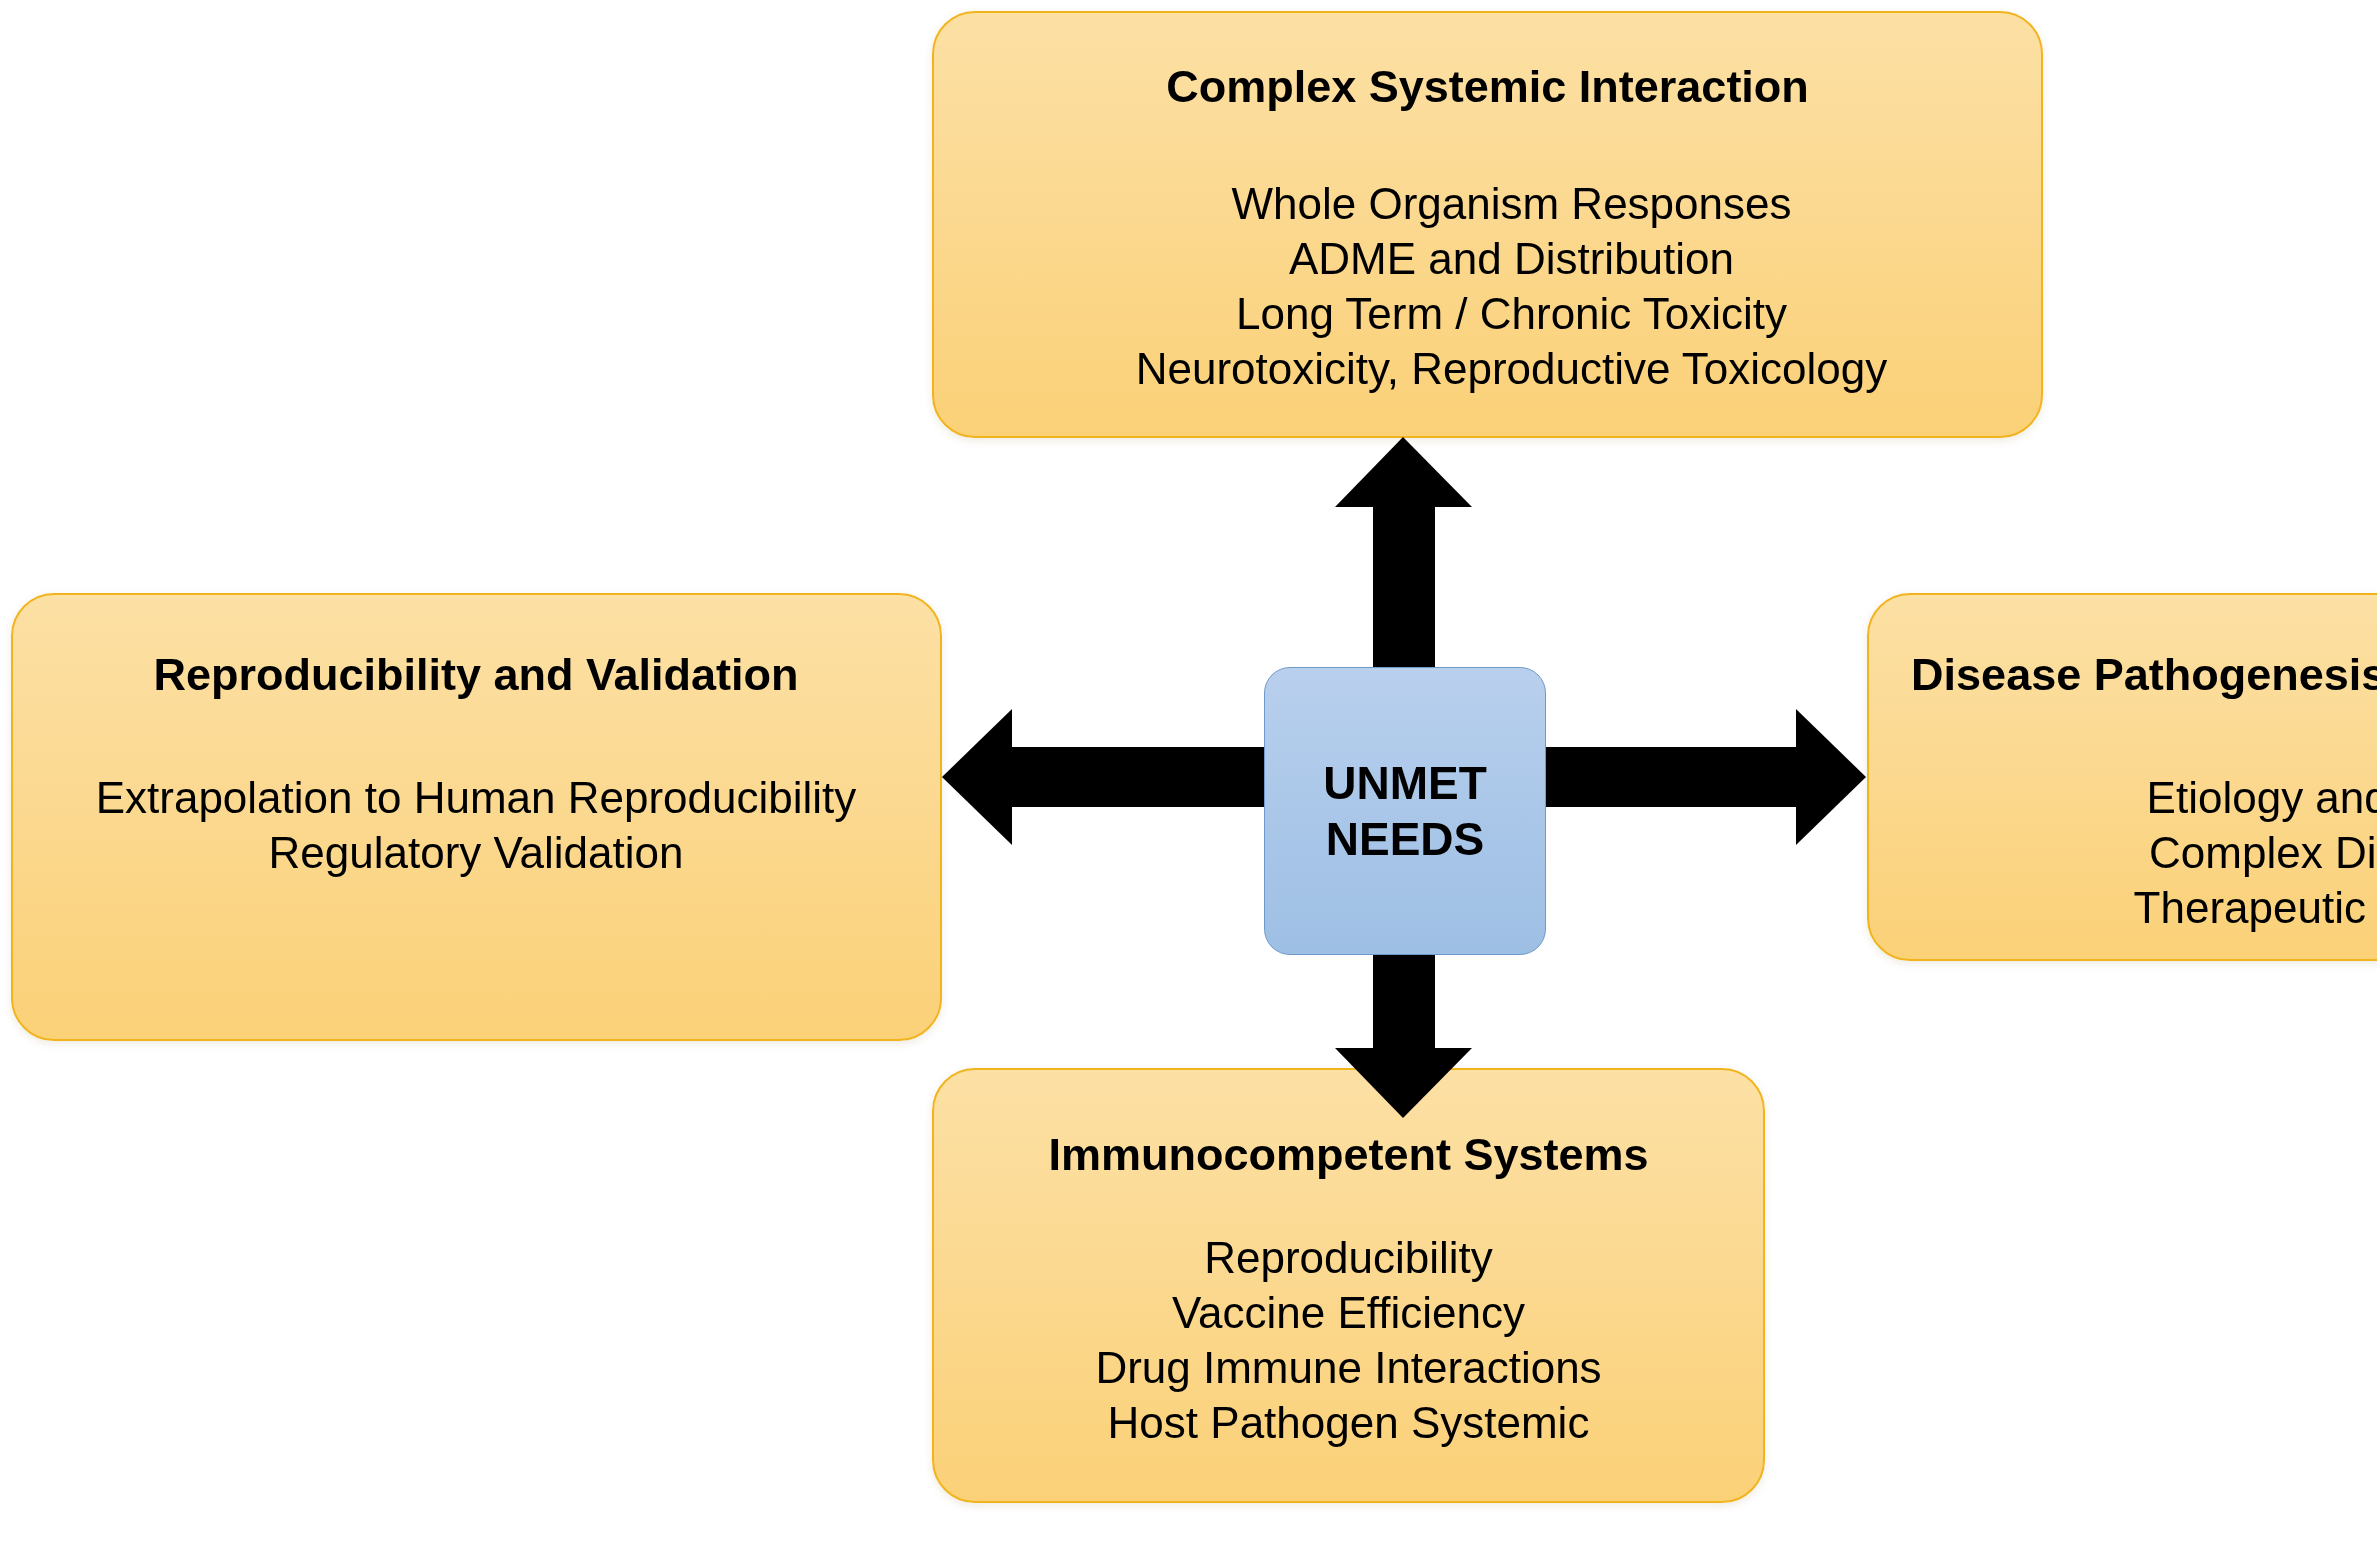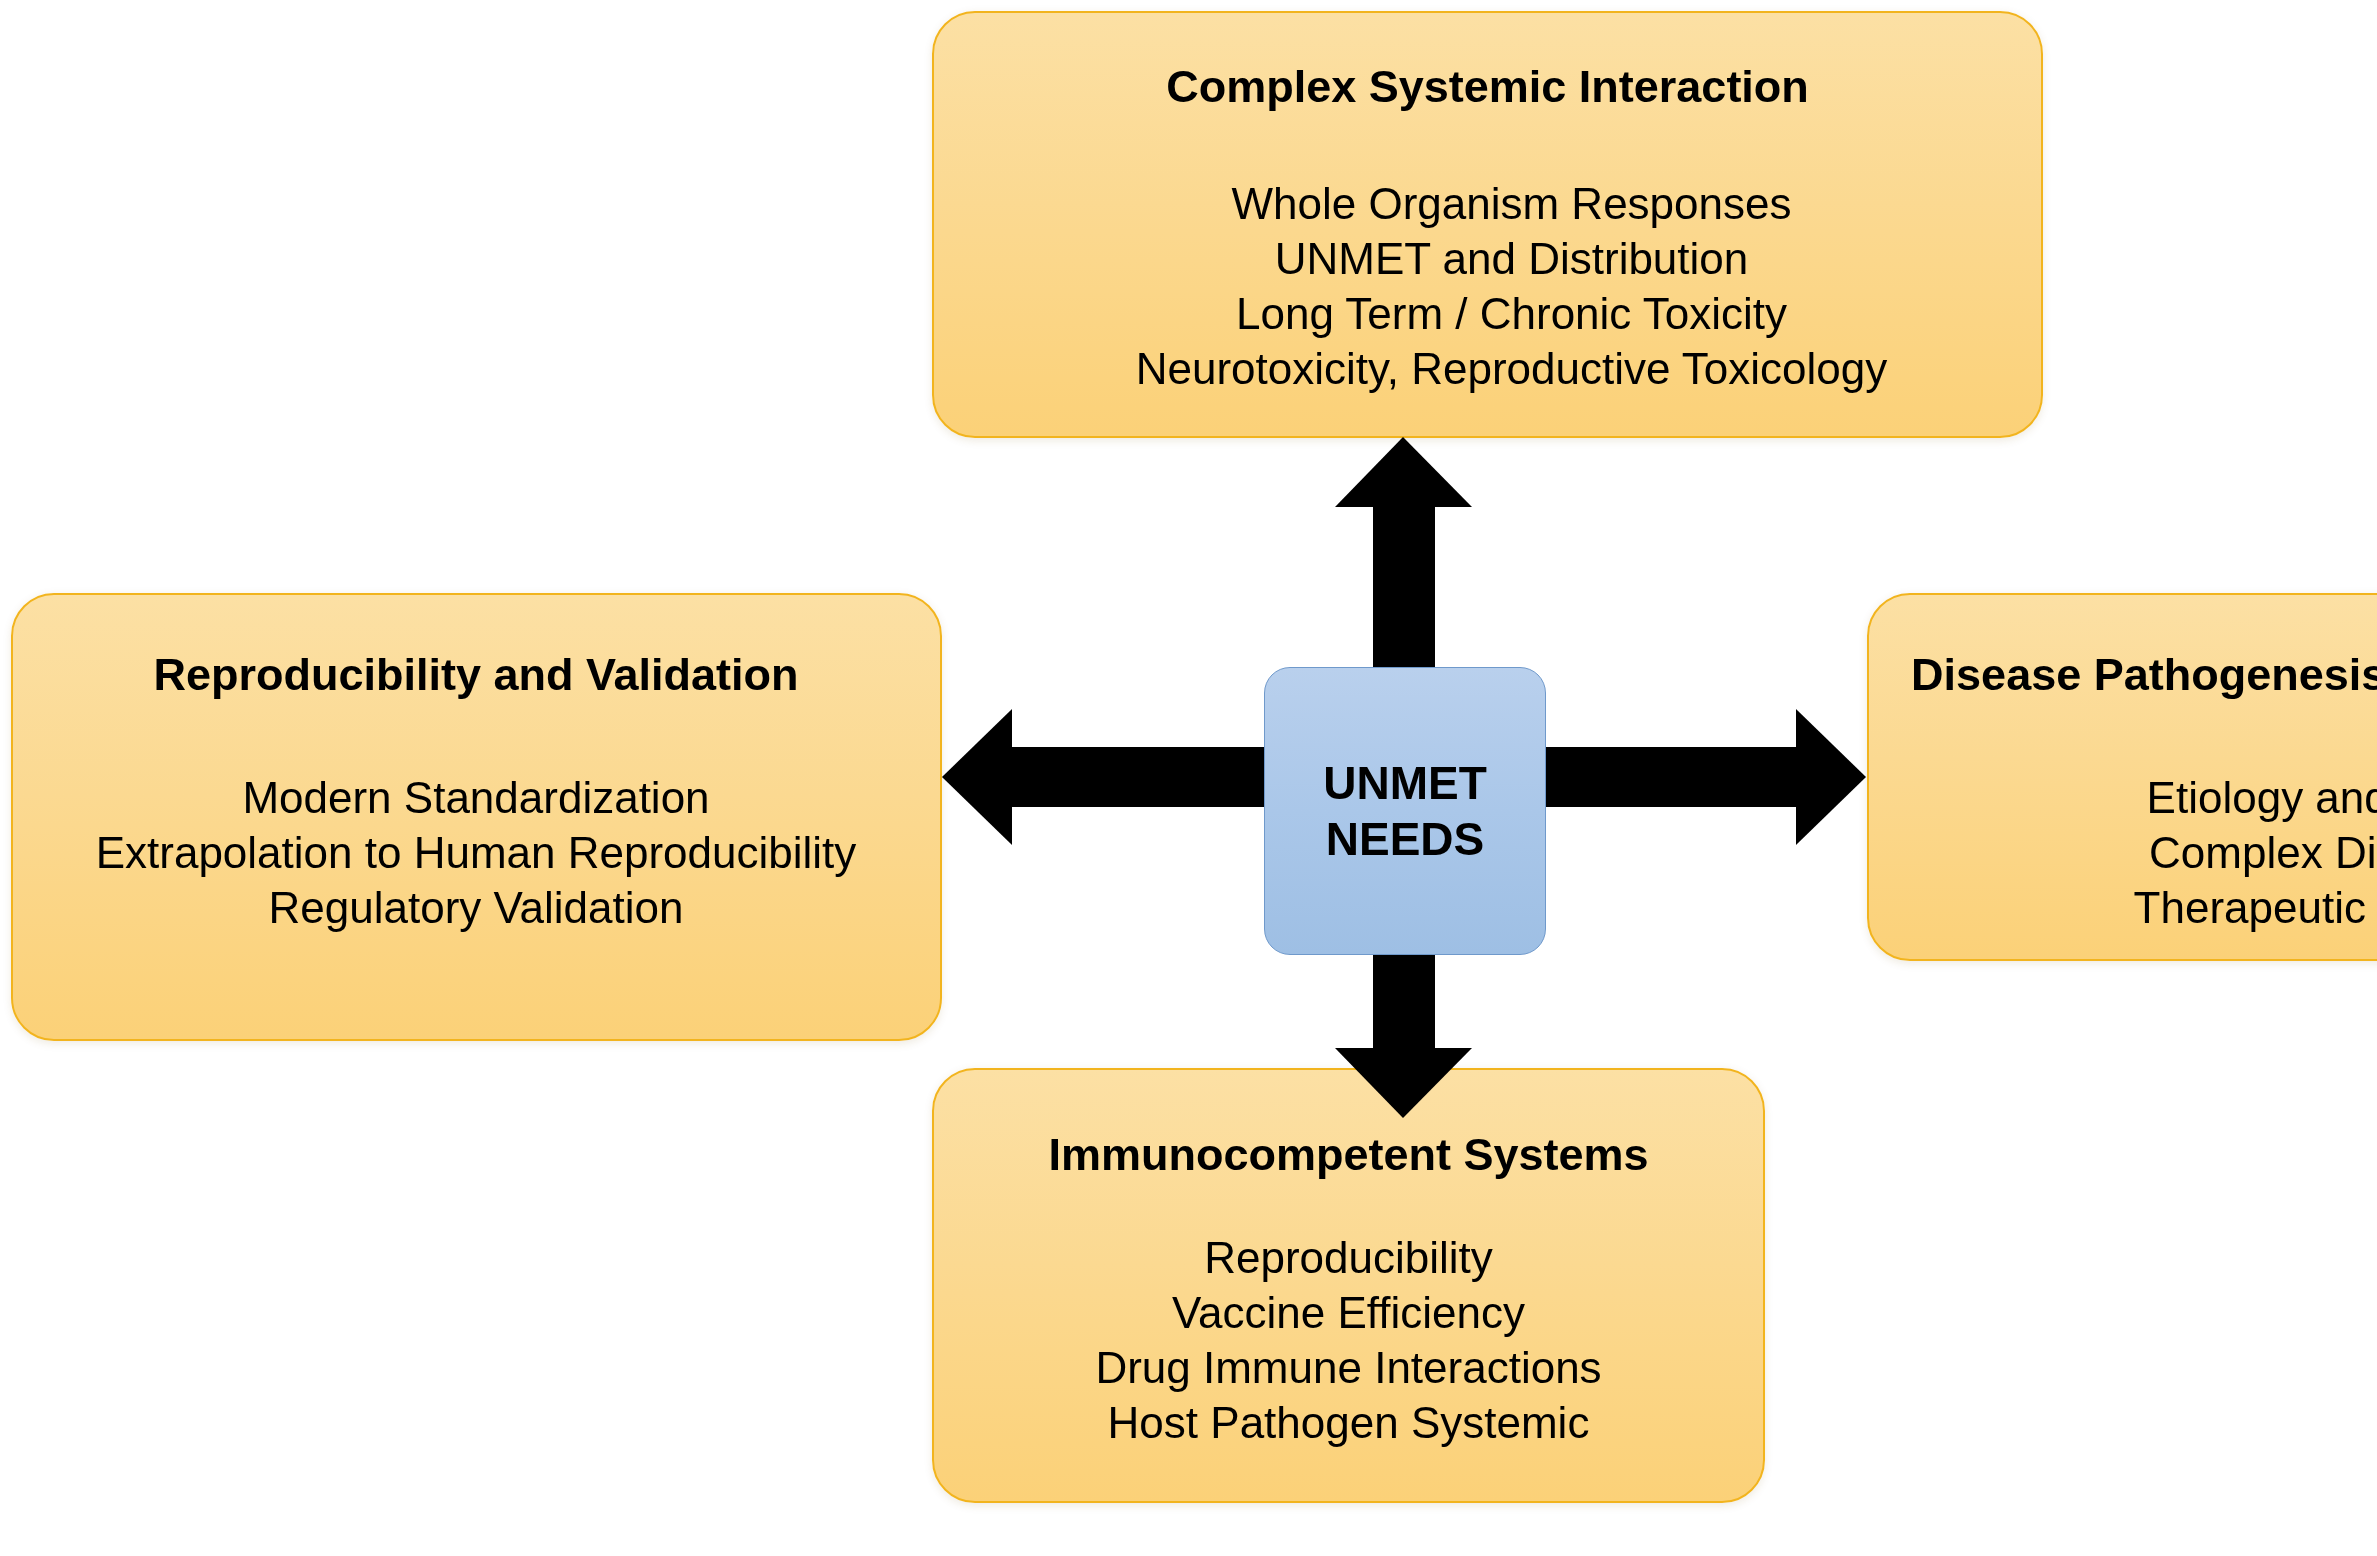--- a/index.html
+++ b/index.html
@@ -89,30 +89,29 @@
   <div class="arrow-part down-head"></div>
   <div class="arrow-part shaft left-shaft"></div>
   <div class="arrow-part left-head"></div>
   <div class="arrow-part shaft right-shaft"></div>
   <div class="arrow-part right-head"></div>
 
   <div class="node node-top">
     <div class="node-title">Complex Systemic Interaction</div>
     <div class="node-lines">
         <div class="line">Whole Organism Responses</div>
-        <div class="line">UNMET and Distribution</div>
+        <div class="line">ADME and Distribution</div>
         <div class="line">Long Term / Chronic Toxicity</div>
         <div class="line">Neurotoxicity, Reproductive Toxicology</div>
       </div>
   </div>
 
   <div class="node node-left">
     <div class="node-title">Reproducibility and Validation</div>
     <div class="node-lines">
-        <div class="line">Modern Standardization</div>
         <div class="line">Extrapolation to Human Reproducibility</div>
         <div class="line">Regulatory Validation</div>
       </div>
   </div>
 
   <div class="node node-right">
     <div class="node-title">Disease Pathogenesis and Progression</div>
     <div class="node-lines">
         <div class="line">Etiology and Onset</div>
         <div class="line">Complex Diseases</div>

